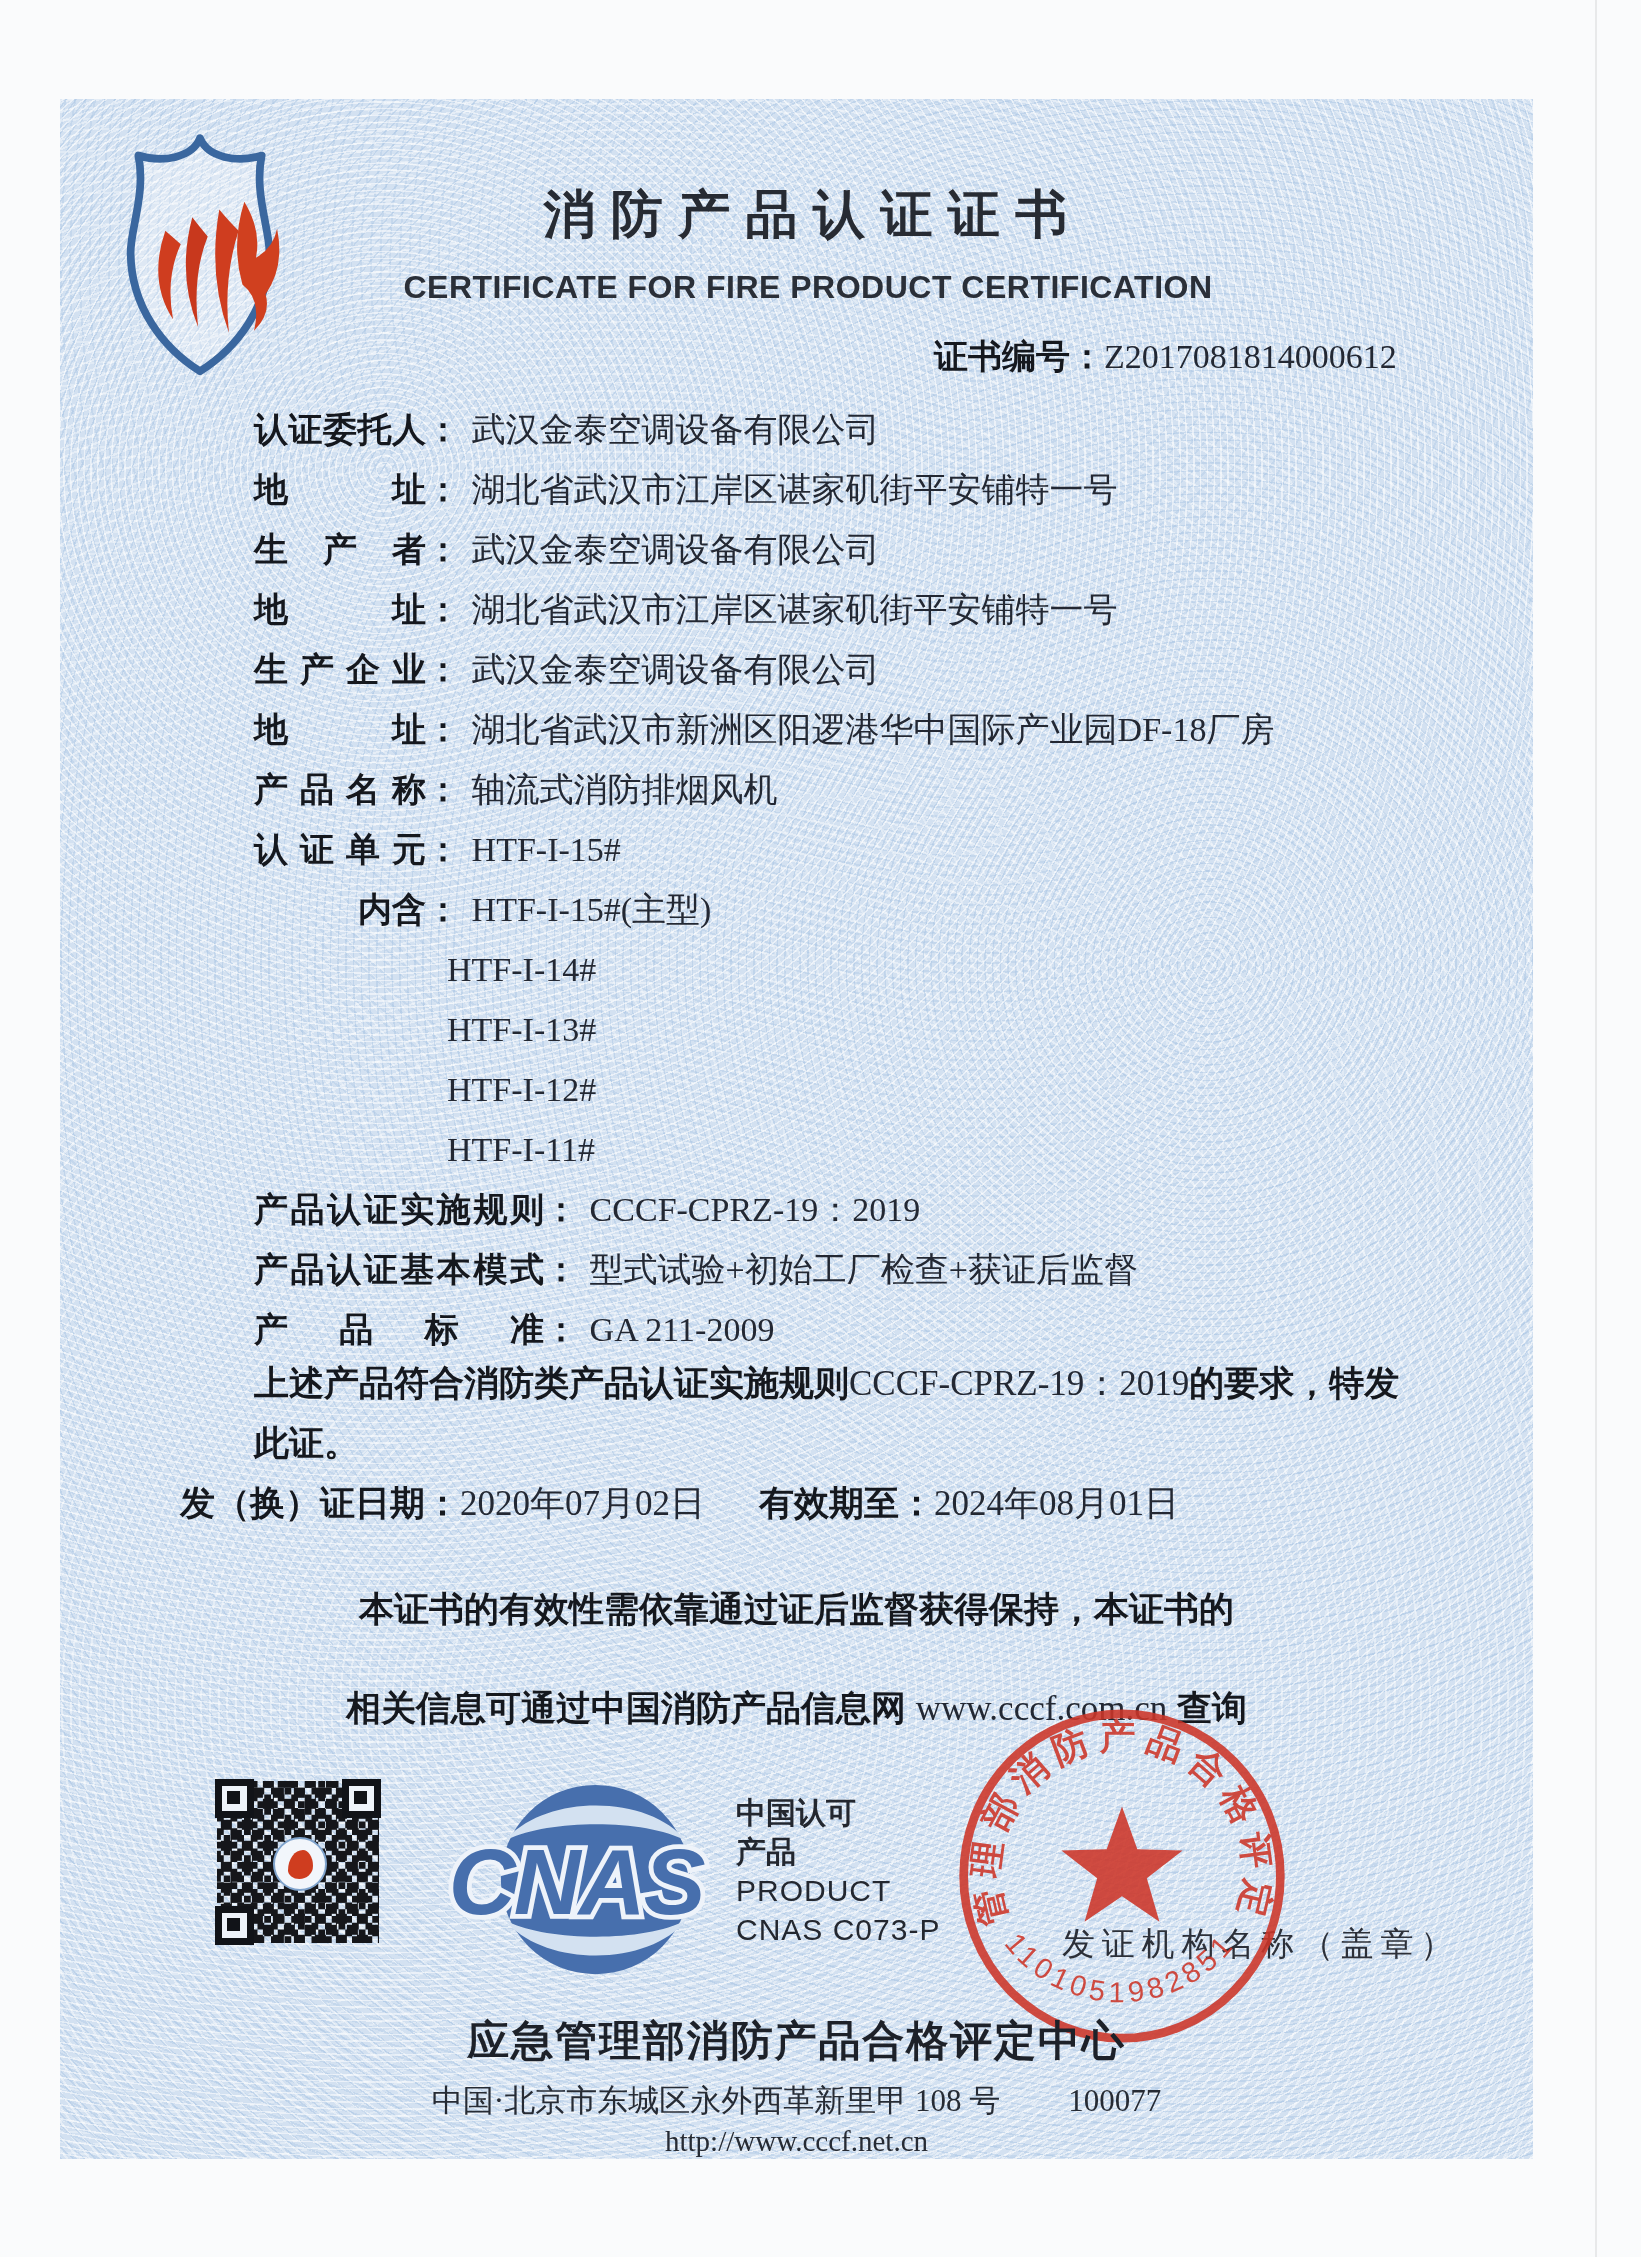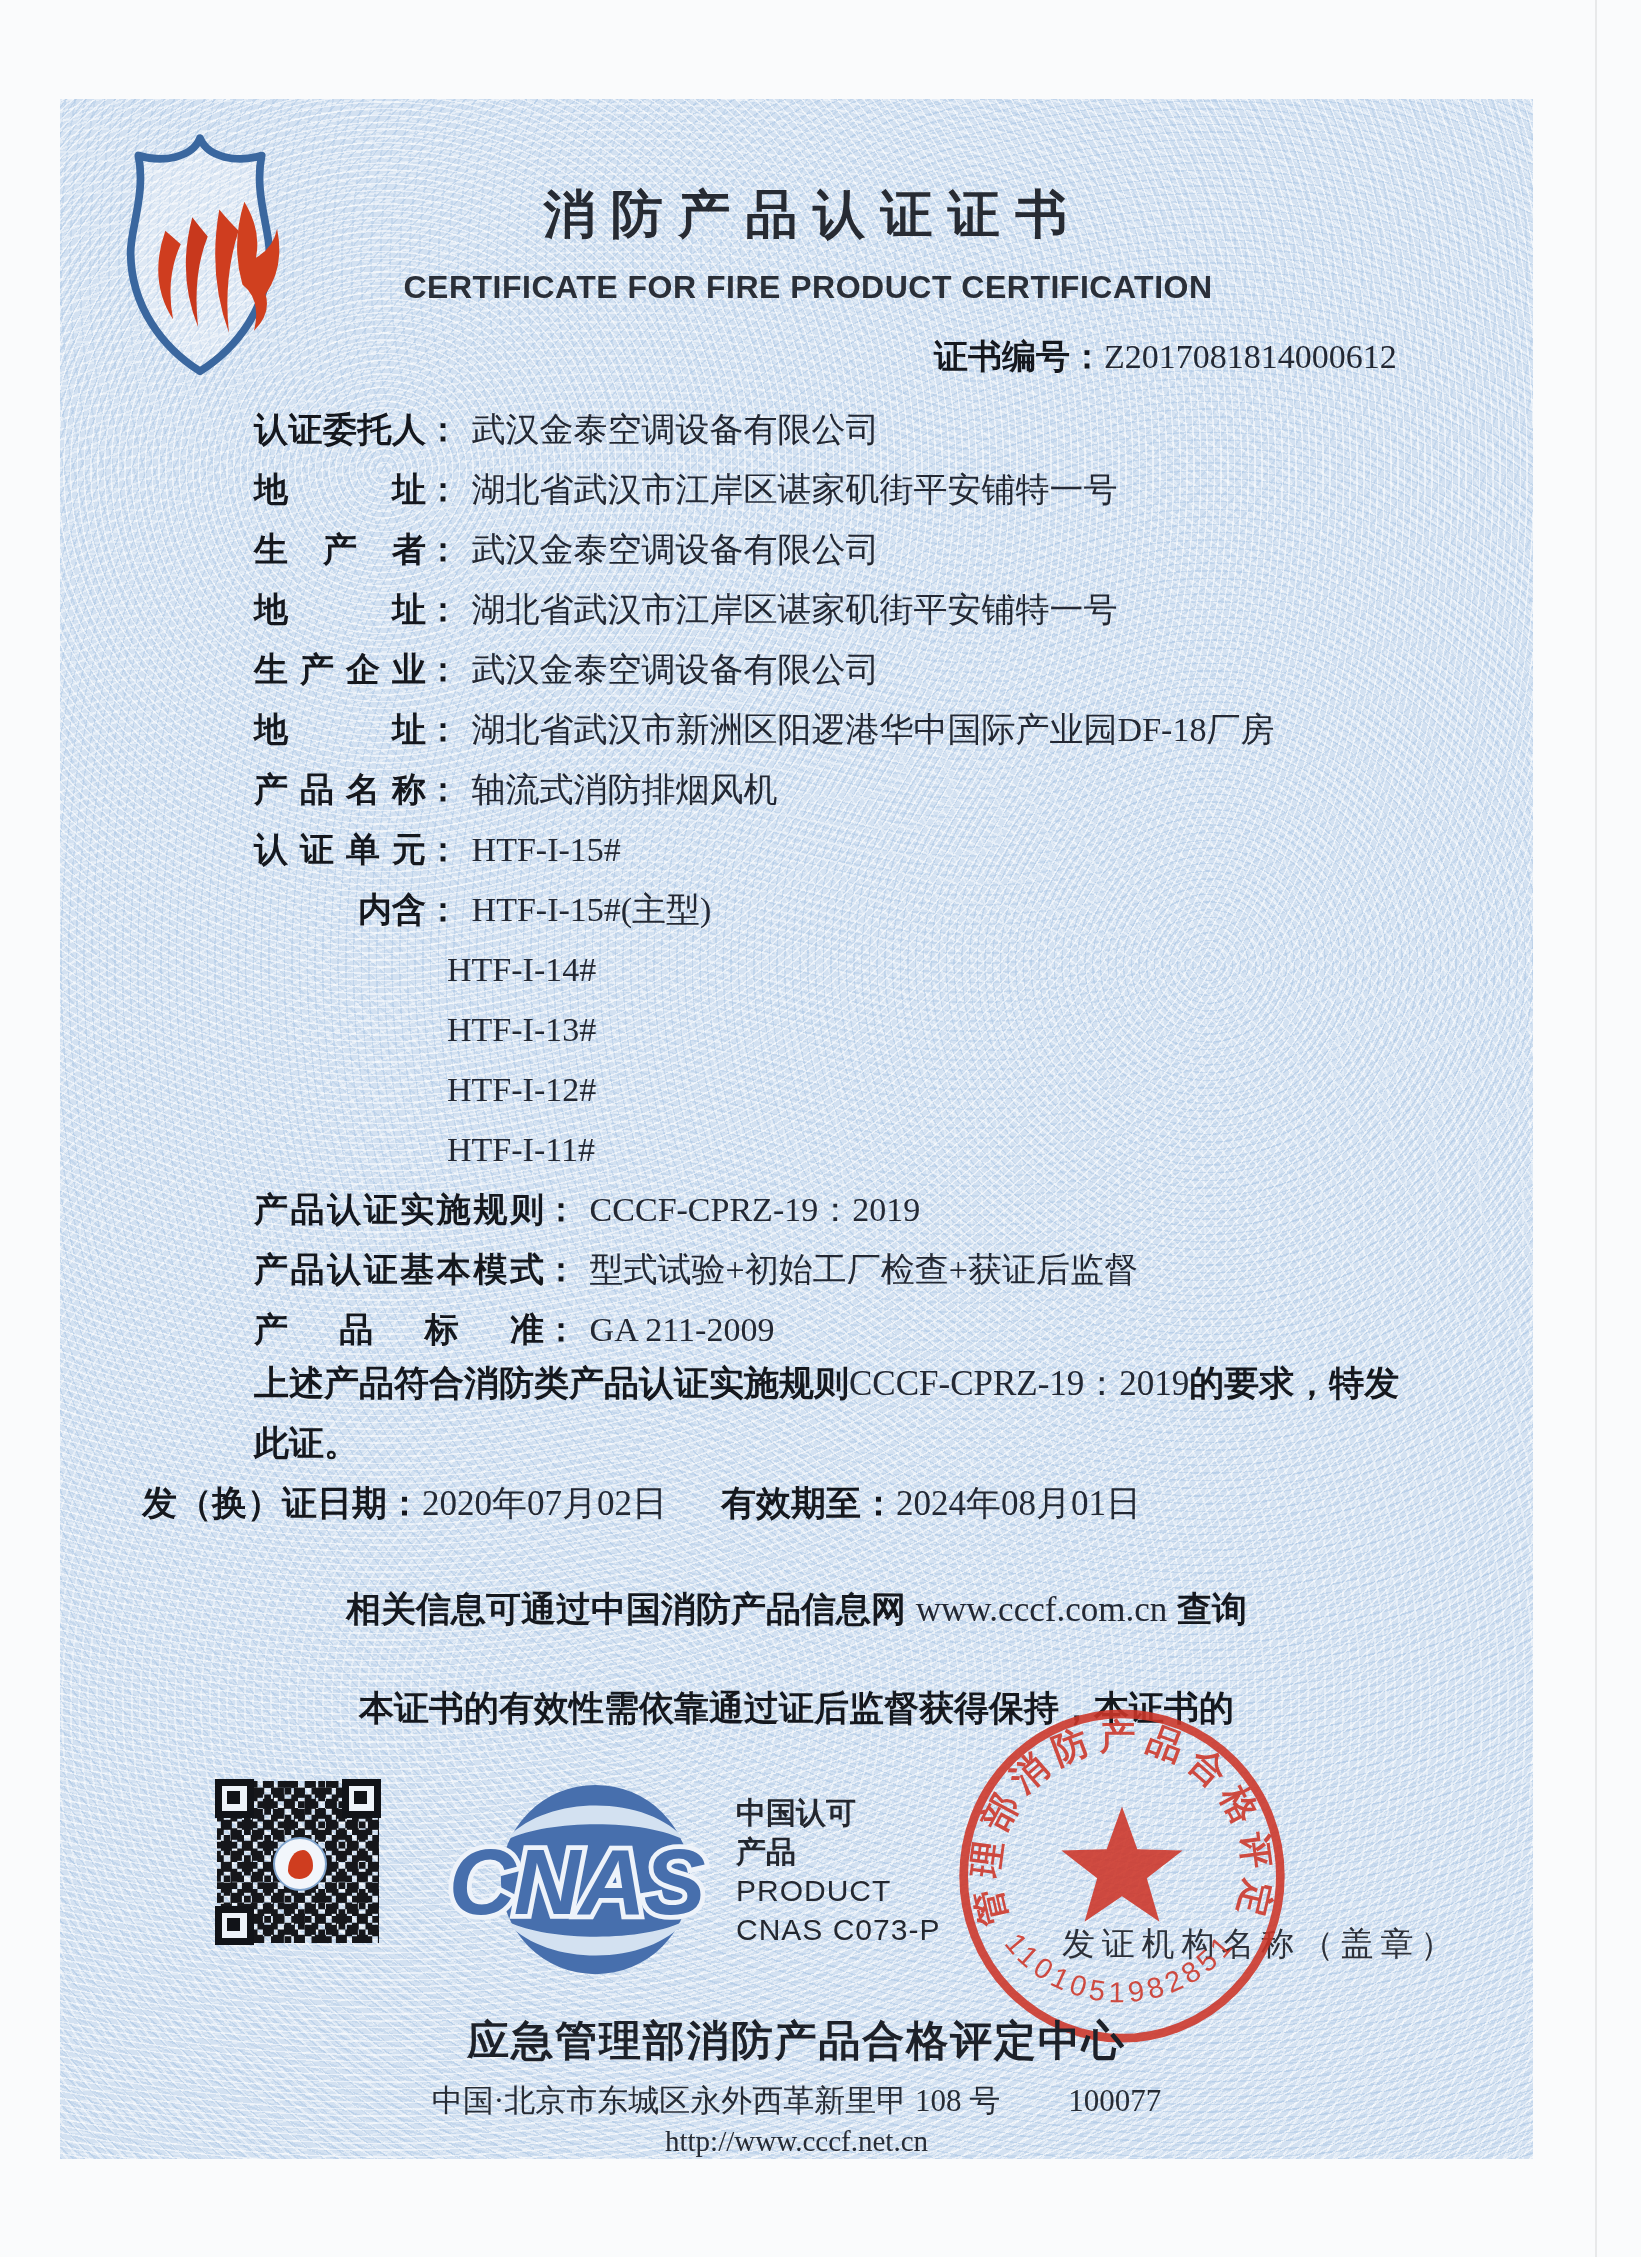--- a/index.html
+++ b/index.html
@@ -30,21 +30,21 @@
   .lbl-n,.lbl-w,.lbl-in{display:inline-block;font-family:"Liberation Sans",sans-serif;
         font-weight:700;color:#15181e;text-align:justify;text-align-last:justify;}
   .lbl-n{width:172px;}
   .lbl-w{width:290px;}
   .lbl-in{width:172px;text-align-last:right;}
   .colon{font-family:"Liberation Sans",sans-serif;font-weight:700;color:#15181e;margin-right:11.6px;}
   .val{font-family:"Liberation Serif",serif;color:#232833;}
   .para{margin-left:194px;font-size:35px;height:60px;display:flex;white-space:nowrap;}
   .b{font-family:"Liberation Sans",sans-serif;font-weight:700;color:#15181e;}
   .date-row1{margin-left:480px;}
-  .date-row2{margin-left:82px;}
+  .date-row2{margin-left:120px;}
   .gap56{display:inline-block;width:54px;}
   .notice{margin-top:39px;width:100%;text-align:center;font-size:35px;height:60px;line-height:60px;white-space:nowrap;}
   
   .qr{position:absolute;left:157px;top:1682px;width:162px;height:162px;
       background:
         conic-gradient(#15161a 25%, transparent 0 50%, #15161a 0 75%, transparent 0) 0 0/13.5px 13.5px,
         conic-gradient(#15161a 25%, transparent 0 50%, #15161a 0 75%, transparent 0) 3.9px 6.8px/21px 21px;}
   .fm{position:absolute;width:39px;height:39px;border:7.7px solid #111318;background:#eef3fa;box-sizing:border-box;}
   .fm::after{content:"";position:absolute;left:4.8px;top:4.8px;width:13.5px;height:13.5px;background:#111318;}
   .fm.tl{left:-1.9px;top:-1.9px}.fm.tr{right:-1.9px;top:-1.9px}.fm.bl{left:-1.9px;bottom:-1.9px}
@@ -183,24 +183,24 @@
       </div>
 
       <div class="para date-row2">
         <span class="b">发（换）证日期：</span>
           <span class="val">2020年07月02日</span>
           <span class="gap56"></span>
           <span class="b">有效期至：</span>
           <span class="val">2024年08月01日</span>
       </div>
 
+      <div class="notice b">本证书的有效性需依靠通过证后监督获得保持，本证书的</div>
       <div class="notice">
         <span class="b">相关信息可通过中国消防产品信息网 </span><span class="val">www.cccf.com.cn</span><span class="b"> 查询</span>
       </div>
-      <div class="notice b">本证书的有效性需依靠通过证后监督获得保持，本证书的</div>
     </div>
 
     <div class="qr">
       <div class="fm tl"></div>
       <div class="fm tr"></div>
       <div class="fm bl"></div>
       <div class="qr-logo">
           <div class="qr-flame"></div>
         </div>
     </div>

